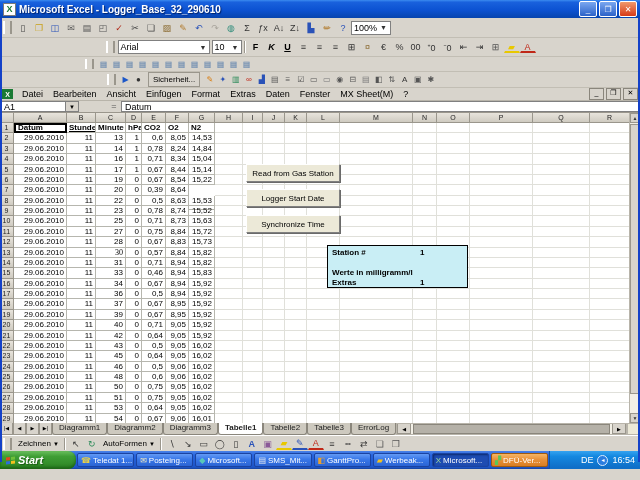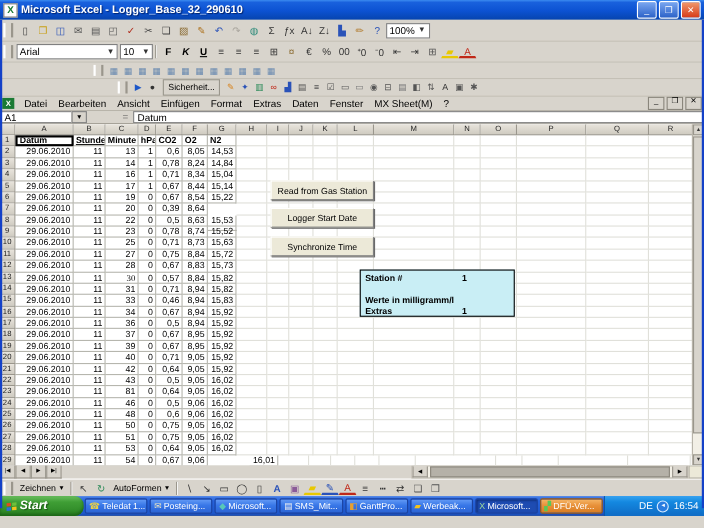--- a/index.html
+++ b/index.html
@@ -10,21 +10,21 @@
     background:linear-gradient(180deg,#3b8bf0 0%,#1961dd 12%,#0c52d2 55%,#0644ae 100%);color:#fff;}
   .xl-logo{width:13px;height:13px;background:#fff;border:1px solid #7a7a7a;display:flex;align-items:center;justify-content:center;
     font-size:9px;font-weight:bold;color:#1a7a34;margin-right:3px;box-sizing:border-box;}
   .title-text{font-size:10px;font-weight:bold;flex:1;text-shadow:1px 1px 1px #00226a;white-space:nowrap;}
   .winbtns{display:flex;gap:2px;}
   .wb{width:16px;height:14px;border-radius:2px;border:1px solid #fff;display:flex;align-items:center;justify-content:center;
     font-size:8px;color:#fff;background:linear-gradient(180deg,#7aa7f0,#2c62c8);}
   .wb.close{background:linear-gradient(180deg,#f0996d,#d63a18);}
   
   .tbrow{display:flex;align-items:center;background:#d8d4cc;border-bottom:1px solid #c2beb4;padding:1px 2px;box-sizing:border-box;}
-  .tb1{height:20px;}.tb2{height:19px;}.tb3{height:15px;padding-left:84px;}.tb4{height:16px;padding-left:106px;}
+  .tb1{height:20px;}.tb2{height:19px;justify-content:center;}.tb3{height:15px;padding-left:84px;}.tb4{height:16px;padding-left:106px;}
   .grip{width:5px;height:80%;border-left:2px solid #fff;border-right:2px solid #9a968c;margin:0 3px 0 1px;}
   .ti{min-width:16px;height:14px;display:flex;align-items:center;justify-content:center;font-size:9px;color:#333;
     border:1px solid transparent;box-sizing:border-box;padding:0 1px;}
   .ti.small{min-width:13px;height:11px;font-size:8px;}
   .ti.dis{color:#a8a49c;}
   .tsep{width:1px;height:12px;background:#9a968c;border-right:1px solid #fff;margin:0 2px;}
   .combo{display:flex;align-items:center;background:#fff;border:1px solid #808080;height:14px;font-size:9px;
     padding:0 2px;box-sizing:border-box;}
   .combo .arrow{margin-left:3px;font-size:7px;color:#333;}
   .secbtn{font-size:8px;background:#d8d4cc;border:1px solid #9a968c;height:13px;display:flex;align-items:center;
@@ -726,21 +726,21 @@
           <span class="cell" style="width: 24px;"></span>
           <span class="cell" style="width: 33px;"></span>
           <span class="cell" style="width: 63px;"></span>
           <span class="cell" style="width: 57px;"></span>
           <span class="cell" style="width: 40px;"></span>
         </div>
         <div class="gridrow">
           <span class="rh">23</span>
           <span class="cell data num" style="width: 53px;">29.06.2010</span>
           <span class="cell data num" style="width: 29px;">11</span>
-          <span class="cell data num" style="width: 30px;">81</span>
+          <span class="cell data num" style="width: 30px;">45</span>
           <span class="cell data num" style="width: 16px;">0</span>
           <span class="cell data num" style="width: 24px;">0,64</span>
           <span class="cell data num" style="width: 23px;">9,05</span>
           <span class="cell data num" style="width: 26px;">16,02</span>
           <span class="cell" style="width: 28px;"></span>
           <span class="cell" style="width: 20px;"></span>
           <span class="cell" style="width: 22px;"></span>
           <span class="cell" style="width: 22px;"></span>
           <span class="cell" style="width: 33px;"></span>
           <span class="cell" style="width: 73px;"></span>
@@ -856,21 +856,21 @@
           <span class="cell" style="width: 40px;"></span>
         </div>
         <div class="gridrow">
           <span class="rh">29</span>
           <span class="cell data num" style="width: 53px;">29.06.2010</span>
           <span class="cell data num" style="width: 29px;">11</span>
           <span class="cell data num" style="width: 30px;">54</span>
           <span class="cell data num" style="width: 16px;">0</span>
           <span class="cell data num" style="width: 24px;">0,67</span>
           <span class="cell data num" style="width: 23px;">9,06</span>
-          <span class="cell data num" style="width: 26px; margin-left: 38px;">16,01</span>
+          <span class="cell data num" style="width: 26px;">16,01</span>
           <span class="cell" style="width: 28px;"></span>
           <span class="cell" style="width: 20px;"></span>
           <span class="cell" style="width: 22px;"></span>
           <span class="cell" style="width: 22px;"></span>
           <span class="cell" style="width: 33px;"></span>
           <span class="cell" style="width: 73px;"></span>
           <span class="cell" style="width: 24px;"></span>
           <span class="cell" style="width: 33px;"></span>
           <span class="cell" style="width: 63px;"></span>
           <span class="cell" style="width: 57px;"></span>
@@ -902,20 +902,29 @@
       <div class="vthumb"></div>
       <div class="sbtn down">▼</div>
     </div>
   </div>
 
   <div class="tabbar">
     <span class="tnav">|◀</span>
     <span class="tnav">◀</span>
     <span class="tnav">▶</span>
     <span class="tnav">▶|</span>
+    <span id="sheet-tabs" style="display:flex;">
+        <span class="sheettab">Diagramm1</span>
+        <span class="sheettab">Diagramm2</span>
+        <span class="sheettab">Diagramm3</span>
+        <span class="sheettab active">Tabelle1</span>
+        <span class="sheettab">Tabelle2</span>
+        <span class="sheettab">Tabelle3</span>
+        <span class="sheettab">ErrorLog</span>
+      </span>
     <span class="hscroll">
       <span class="tnav">◀</span>
       <span class="hthumb"></span>
       <span class="tnav">▶</span>
     </span>
     <span class="hcorner"></span>
   </div>
 
   <div class="drawbar">
     <span class="grip"></span>

